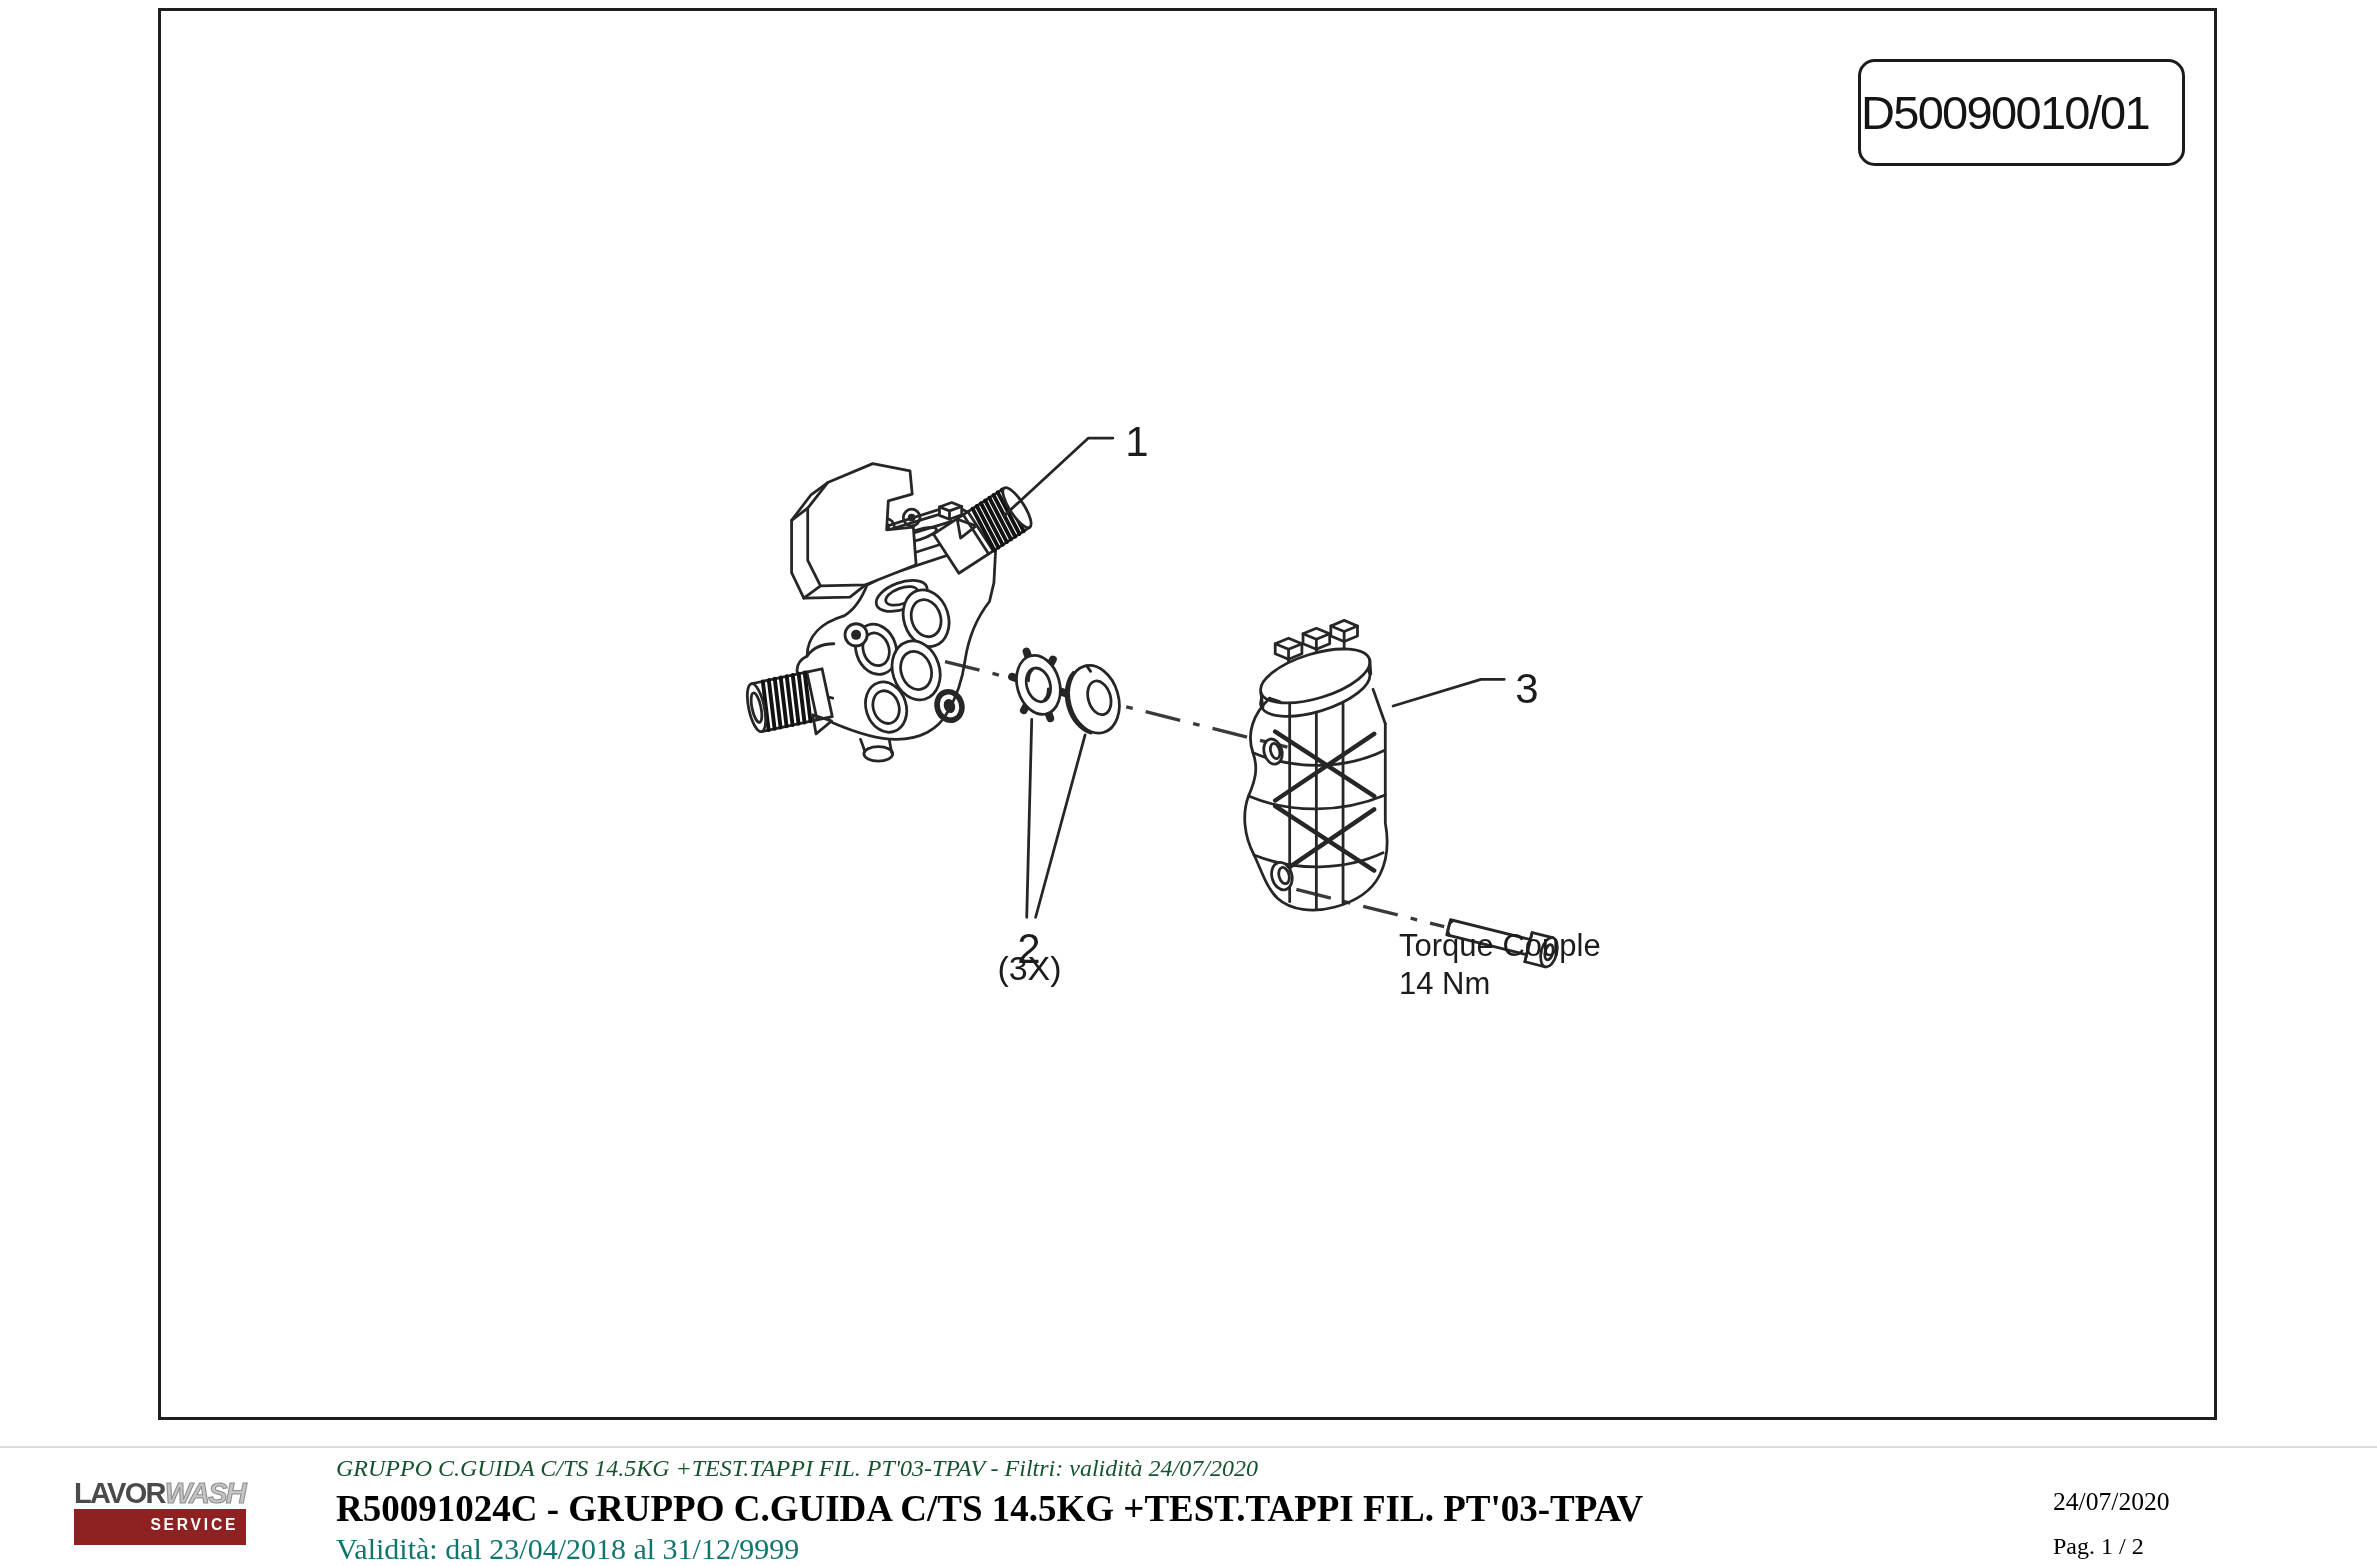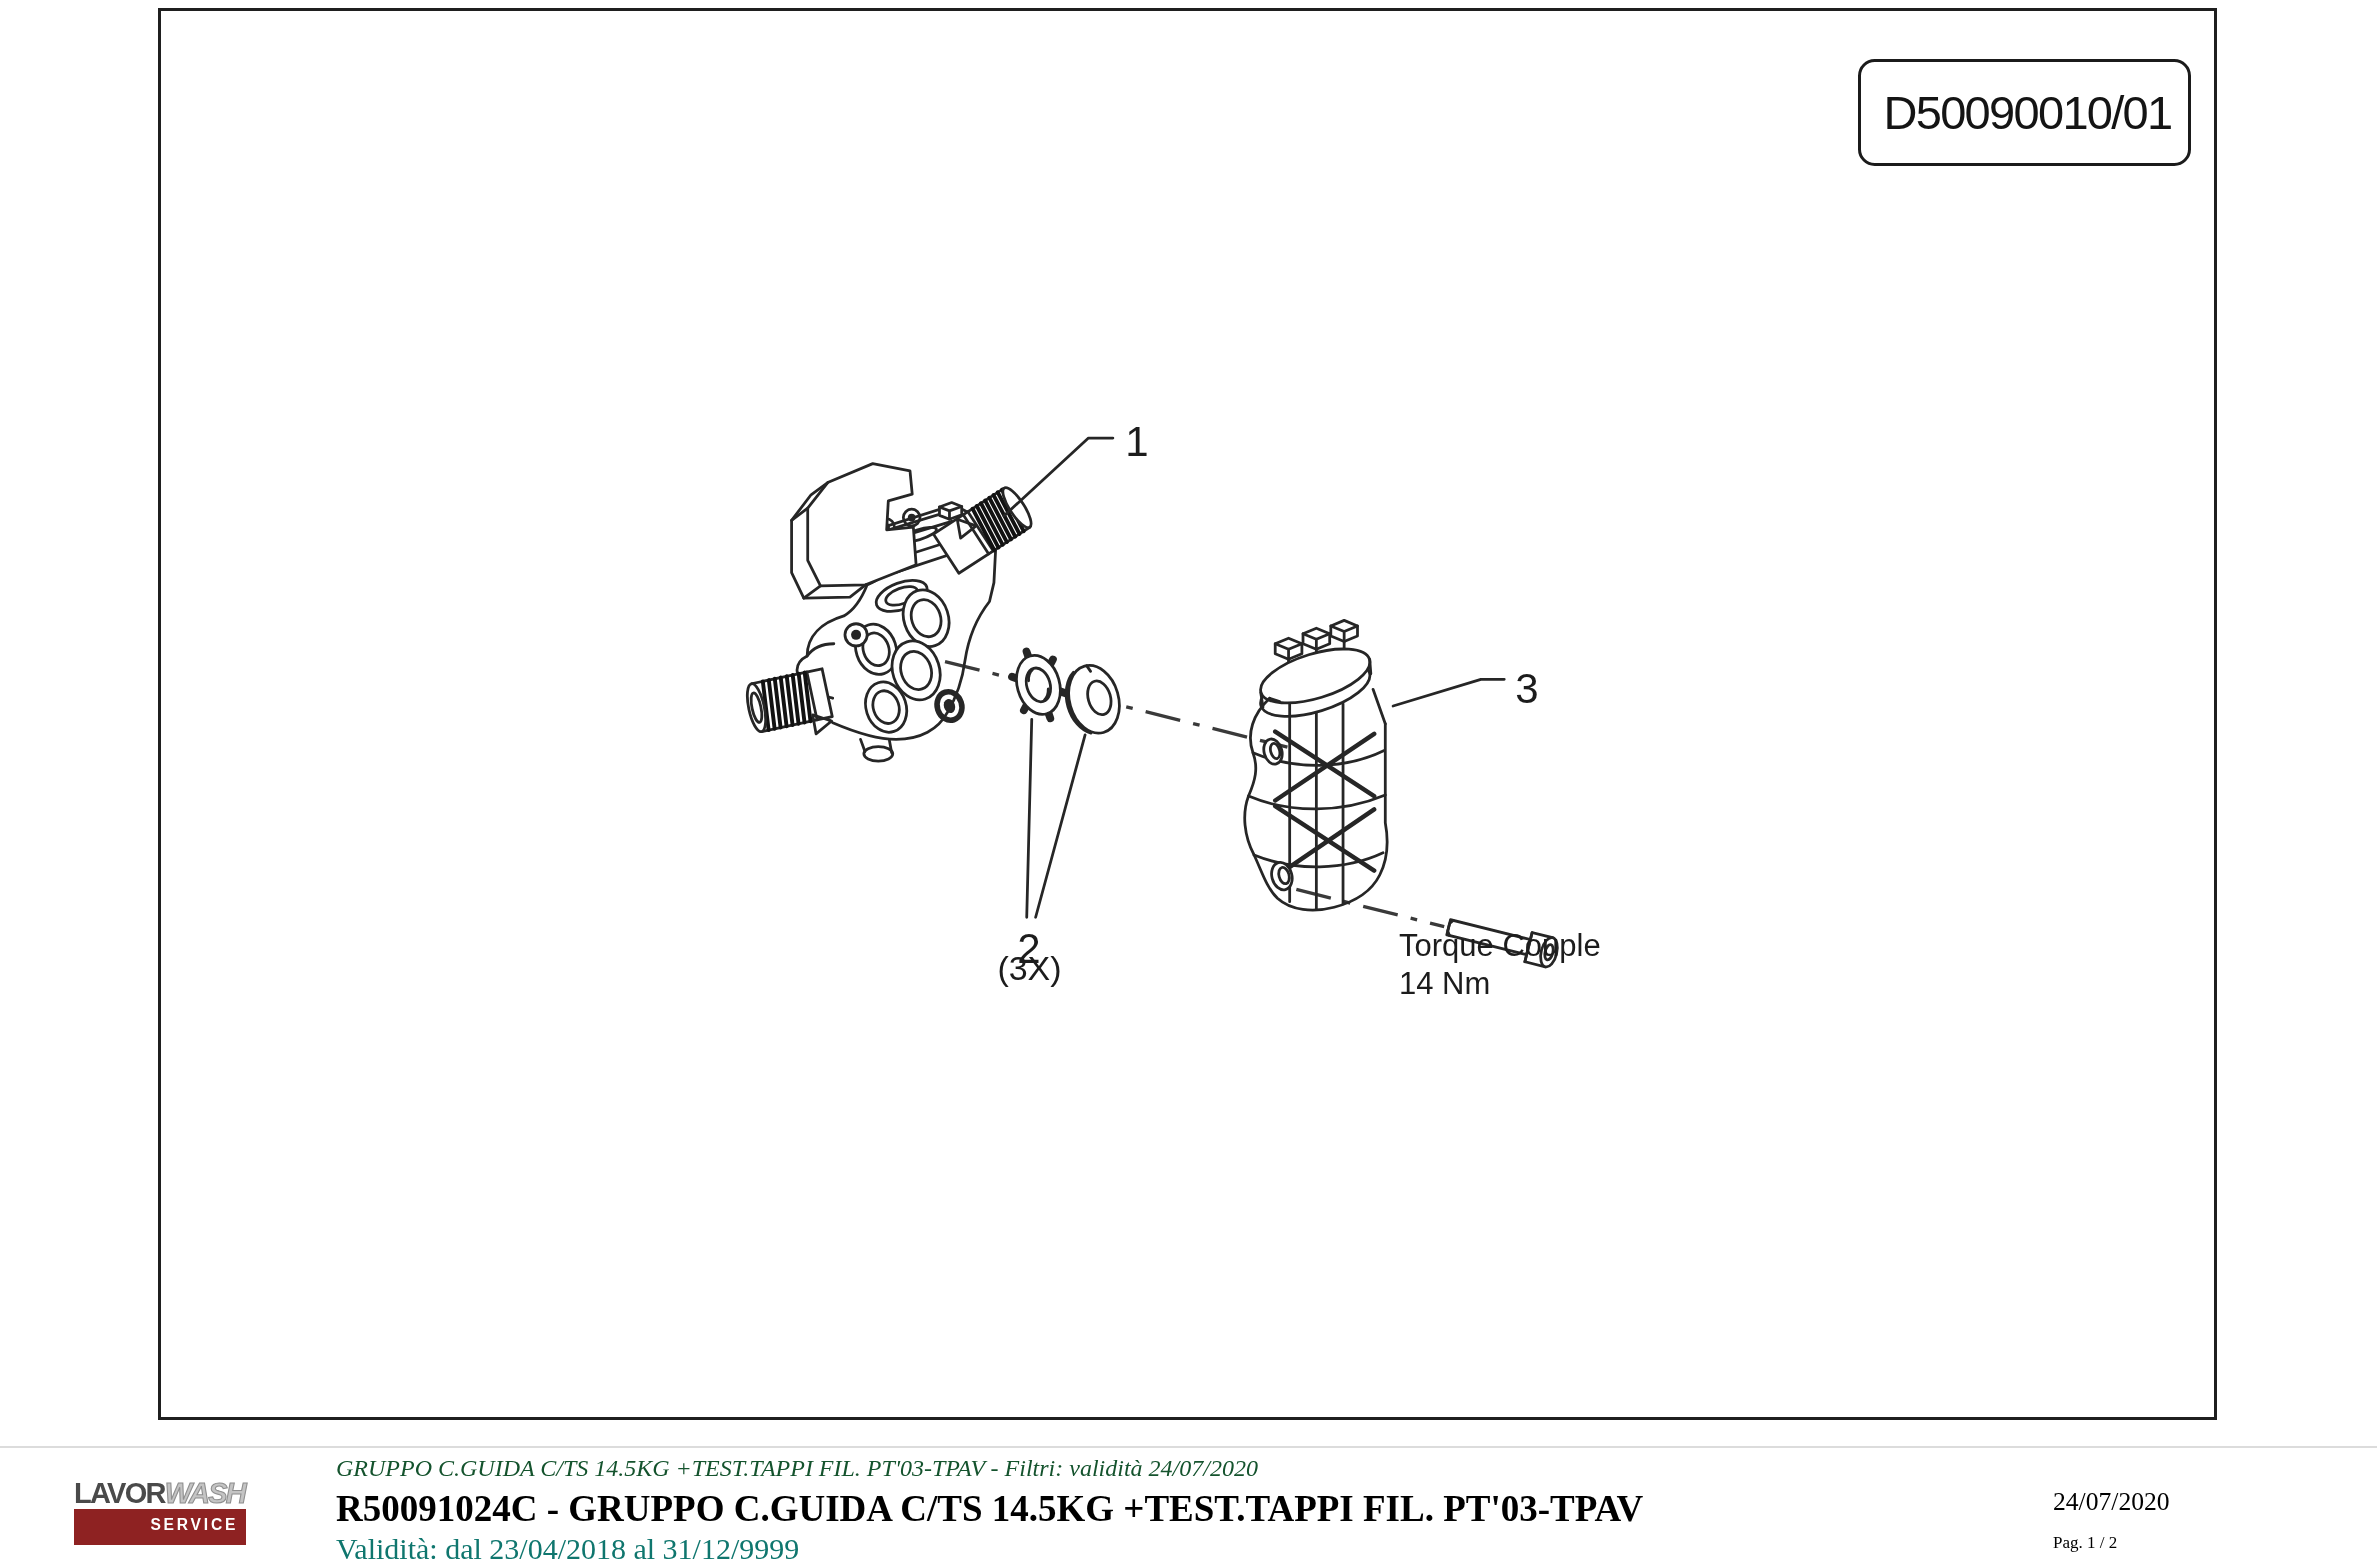--- a/index.html
+++ b/index.html
@@ -5,21 +5,21 @@
   html,body{margin:0;padding:0;background:#ffffff;}
   .page{position:relative;width:2377px;height:1566px;background:#ffffff;overflow:hidden;
         font-family:"Liberation Sans", sans-serif;color:#111;}
 
   
   .frame{position:absolute;left:158px;top:8.3px;width:2053px;height:1406px;
          border:3.3px solid #1f1f1f;background:#ffffff;}
 
   
   .docnum{position:absolute;left:1858px;top:59px;width:321px;height:101px;
-          border:3.9px solid #1b1b1b;border-radius:16.7px;display:flex;align-items:center;justify-content:center;padding-left:6px;}
+          border:3.9px solid #1b1b1b;border-radius:16.7px;display:flex;align-items:center;justify-content:flex-start;}
   .docnum span{font-size:47px;letter-spacing:-1.7px;color:#141414;}
 
   
   svg.diagram{position:absolute;left:0;top:0;width:2377px;height:1566px;}
 
   
   .callout{position:absolute;font-size:42px;color:#1c1c1c;text-align:center;}
   .c1{left:1112px;top:418px;width:50px;}
   .c2{left:1007px;top:925px;width:44px;}
   .c2q{left:974px;top:949px;width:111px;font-size:34px;}
@@ -38,21 +38,21 @@
 
   .f-small{position:absolute;left:336px;top:1455px;font-family:"Liberation Serif", serif;
            font-style:italic;font-size:24px;color:#14532d;white-space:nowrap;}
   .f-title{position:absolute;left:336px;top:1487px;font-family:"Liberation Serif", serif;
            font-weight:700;font-size:37px;color:#000;white-space:nowrap;}
   .f-val{position:absolute;left:336px;top:1532px;font-family:"Liberation Serif", serif;
          font-size:30px;color:#0f766e;white-space:nowrap;}
   .f-date{position:absolute;left:2053px;top:1487px;font-family:"Liberation Serif", serif;
           font-size:25.6px;color:#000;}
   .f-page{position:absolute;left:2053px;top:1533px;font-family:"Liberation Serif", serif;
-          font-size:17px;color:#000;}
+          font-size:24px;color:#000;}
 
   
   .s  {fill:none;stroke:#262626;stroke-width:5;stroke-linejoin:round;stroke-linecap:round;}
   .s7 {fill:none;stroke:#262626;stroke-width:8;stroke-linejoin:round;stroke-linecap:round;}
   .sd {fill:none;stroke:#121212;stroke-width:7;stroke-linecap:round;}
   .fw {fill:#ffffff;stroke:#262626;stroke-width:5;stroke-linejoin:round;}
   .dot{fill:#262626;stroke:none;}
   .tab{fill:none;stroke:#262626;stroke-width:14;stroke-linecap:round;}
   .cl {fill:none;stroke:#3a3a3a;stroke-width:6;stroke-dasharray:64 24 12 24;}
 </style>

